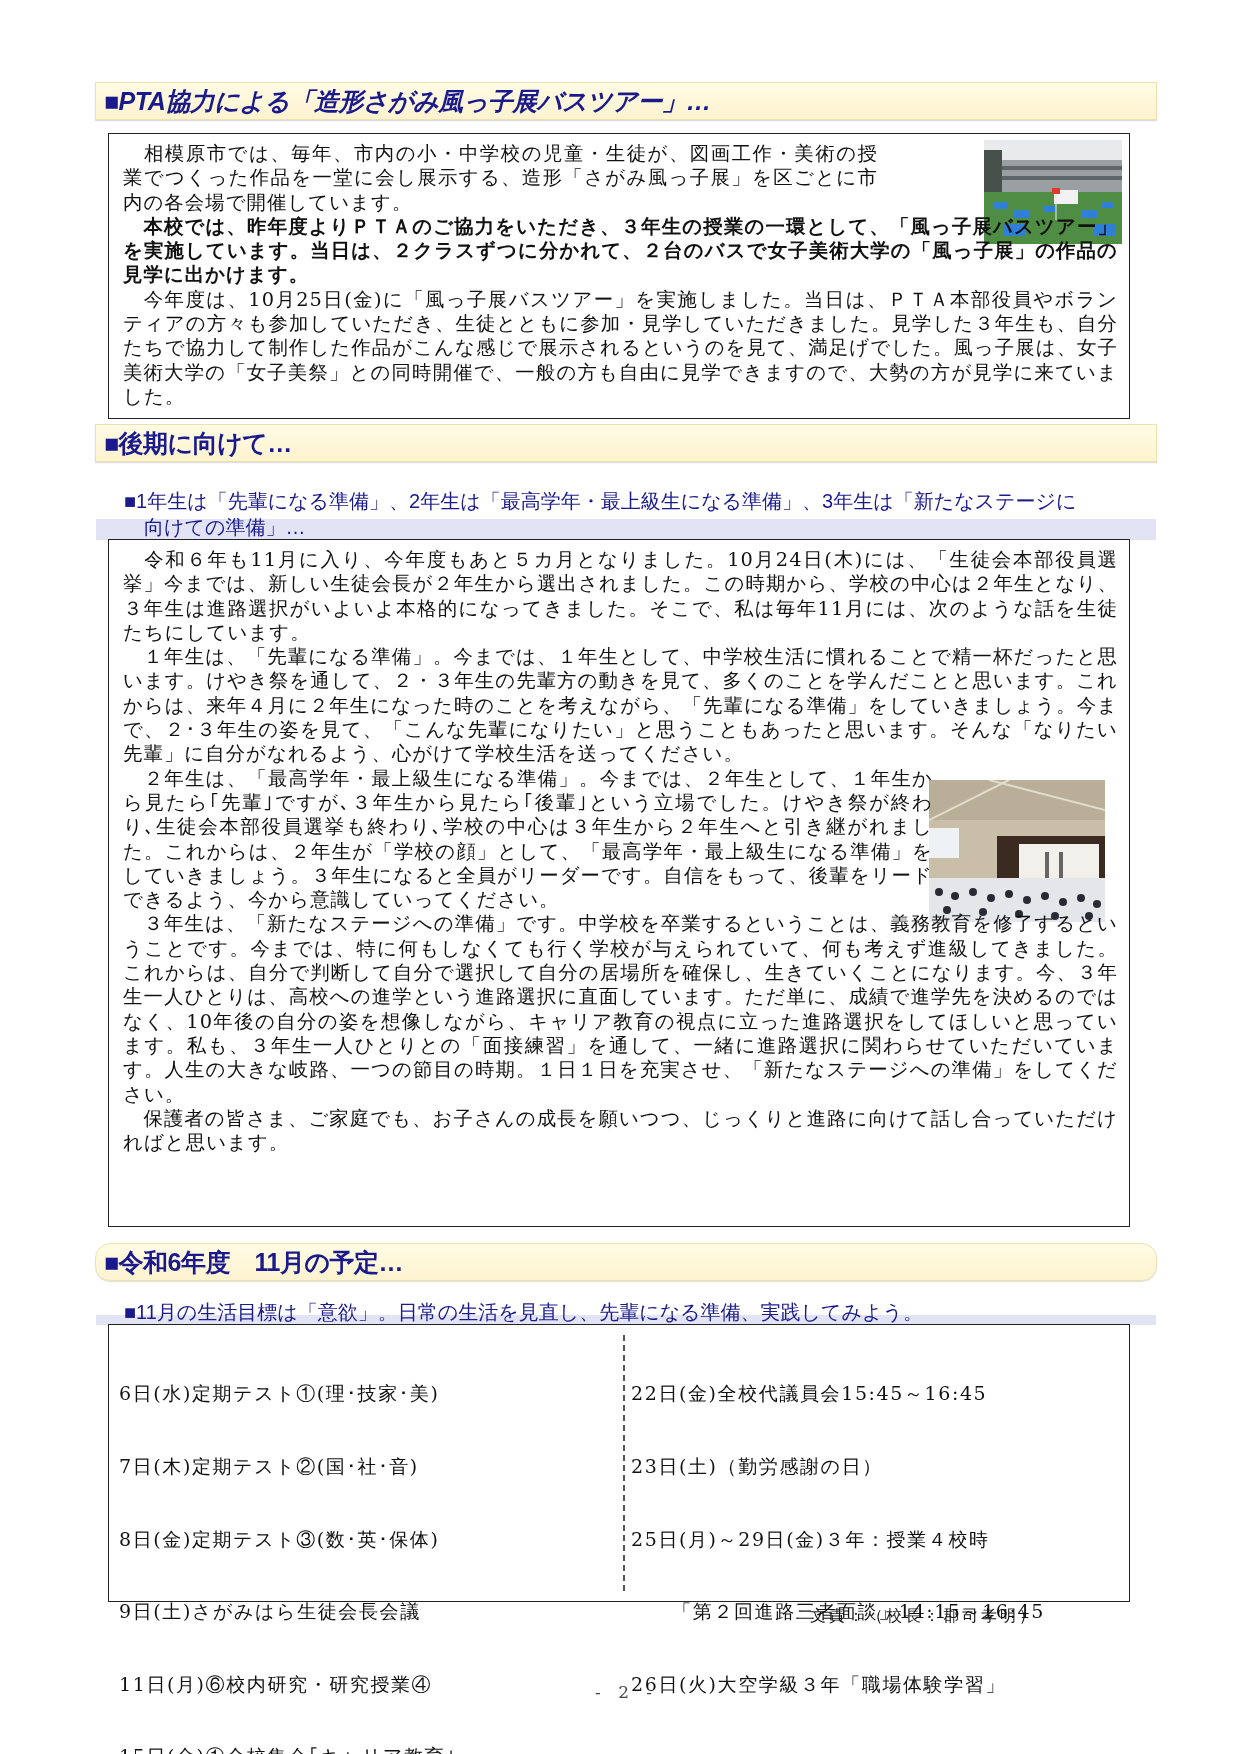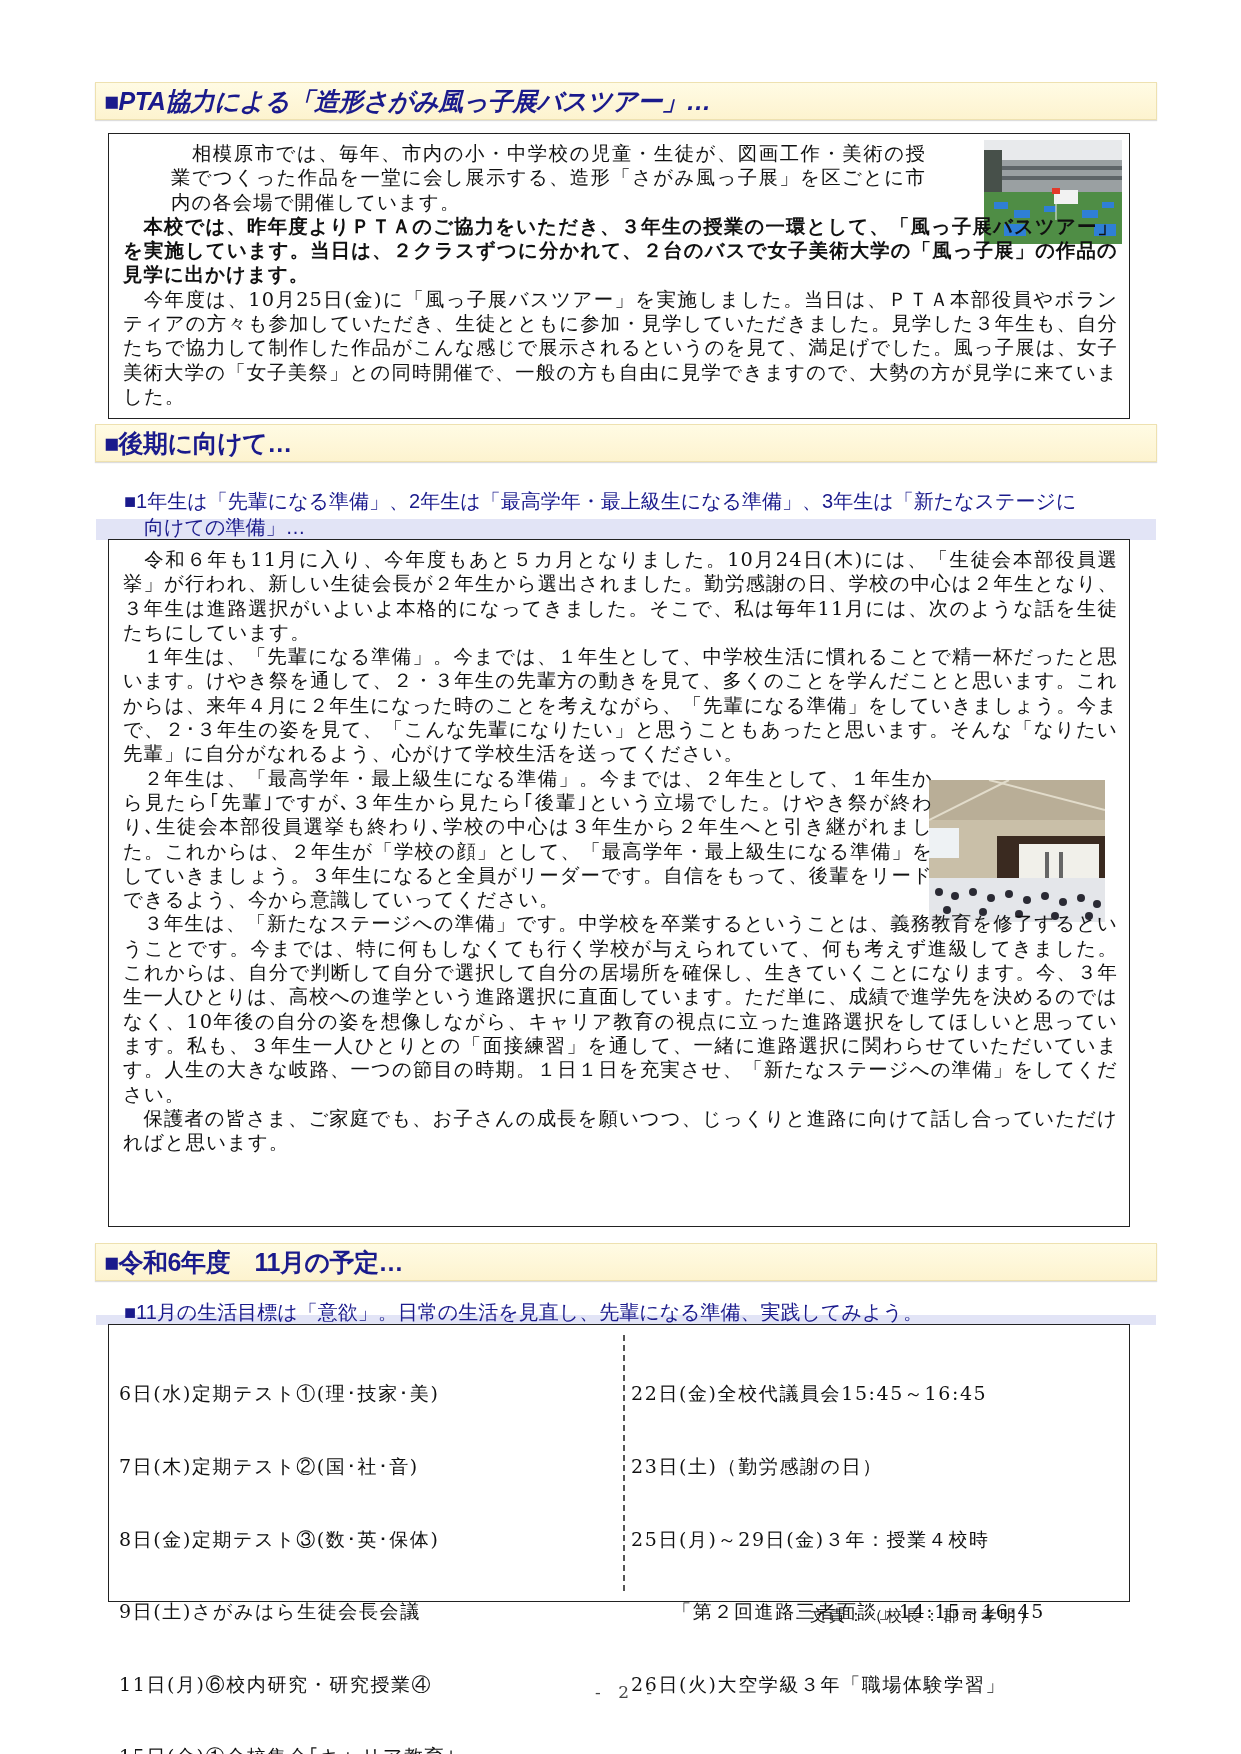--- a/index.html
+++ b/index.html
@@ -50,21 +50,21 @@
         <rect x="60" y="66" width="12" height="6" fill="#2f7fd6"></rect>
         <rect x="98" y="70" width="16" height="8" fill="#2f7fd6"></rect>
         <rect x="110" y="84" width="22" height="12" fill="#2f7fd6"></rect>
         <rect x="118" y="62" width="12" height="6" fill="#2f7fd6"></rect>
         <rect x="70" y="50" width="24" height="14" fill="#f2f2f2"></rect>
         <rect x="68" y="48" width="8" height="6" fill="#e23a2a"></rect>
         <line x1="72" y1="54" x2="72" y2="80" stroke="#eee" stroke-width="1"></line>
       </svg>
     </div>
     <div class="para" style="position:absolute;left:14px;top:8px;width:995px;">
-      <p style="width:755px;margin-left:48px;">　相模原市では、毎年、市内の小・中学校の児童・生徒が、図画工作・美術の授業でつくった作品を一堂に会し展示する、造形「さがみ風っ子展」を区ごとに市内の各会場で開催しています。</p>
+      <p style="width:755px;">　相模原市では、毎年、市内の小・中学校の児童・生徒が、図画工作・美術の授業でつくった作品を一堂に会し展示する、造形「さがみ風っ子展」を区ごとに市内の各会場で開催しています。</p>
       <p style="text-indent:0;font-weight:bold;">　本校では、昨年度よりＰＴＡのご協力をいただき、３年生の授業の一環として、「風っ子展バスツアー」を実施しています。当日は、２クラスずつに分かれて、２台のバスで女子美術大学の「風っ子展」の作品の見学に出かけます。</p>
       <p>　今年度は、10月25日(金)に「風っ子展バスツアー」を実施しました。当日は、ＰＴＡ本部役員やボランティアの方々も参加していただき、生徒とともに参加・見学していただきました。見学した３年生も、自分たちで協力して制作した作品がこんな感じで展示されるというのを見て、満足げでした。風っ子展は、女子美術大学の「女子美祭」との同時開催で、一般の方も自由に見学できますので、大勢の方が見学に来ていました。</p>
     </div>
   </div>
 
   <div class="sec-head" style="top:424px;">
     <div class="title">■後期に向けて…</div>
   </div>
   <div class="sub-head" style="top:472px;height:52px;">
     <div class="title" style="left:28px;top:0px;">■1年生は「先輩になる準備」、2年生は「最高学年・最上級生になる準備」、3年生は「新たなステージに</div>
@@ -96,29 +96,29 @@
           <circle cx="168" cy="124" r="4"></circle>
             <circle cx="18" cy="130" r="4"></circle>
             <circle cx="54" cy="132" r="4"></circle>
           <circle cx="90" cy="134" r="4"></circle>
             <circle cx="126" cy="136" r="4"></circle>
             <circle cx="160" cy="136" r="4"></circle>
         </g>
       </svg>
     </div>
     <div class="para" style="position:absolute;left:14px;top:8px;width:995px;">
-      <p>　令和６年も11月に入り、今年度もあと５カ月となりました。10月24日(木)には、「生徒会本部役員選挙」が行われ、新しい生徒会長が２年生から選出されました。勤労感謝の日、学校の中心は２年生となり、３年生は進路選択がいよいよ本格的になってきました。そこで、私は毎年11月には、次のような話を生徒たちにしています。</p>
+      <p>　令和６年も11月に入り、今年度もあと５カ月となりました。10月24日(木)には、「生徒会本部役員選挙」今までは、新しい生徒会長が２年生から選出されました。この時期から、学校の中心は２年生となり、３年生は進路選択がいよいよ本格的になってきました。そこで、私は毎年11月には、次のような話を生徒たちにしています。</p>
       <p>　１年生は、「先輩になる準備」。今までは、１年生として、中学校生活に慣れることで精一杯だったと思います。けやき祭を通して、２・３年生の先輩方の動きを見て、多くのことを学んだことと思います。これからは、来年４月に２年生になった時のことを考えながら、「先輩になる準備」をしていきましょう。今まで、２･３年生の姿を見て、「こんな先輩になりたい」と思うこともあったと思います。そんな「なりたい先輩」に自分がなれるよう、心がけて学校生活を送ってください。</p>
       <p style="width:810px;">　２年生は、「最高学年・最上級生になる準備」。今までは、２年生として、１年生から見たら｢先輩｣ですが､３年生から見たら｢後輩｣という立場でした。けやき祭が終わり､生徒会本部役員選挙も終わり､学校の中心は３年生から２年生へと引き継がれました。これからは、２年生が「学校の顔」として、「最高学年・最上級生になる準備」をしていきましょう。３年生になると全員がリーダーです。自信をもって、後輩をリードできるよう、今から意識していってください。</p>
       <p>　３年生は、「新たなステージへの準備」です。中学校を卒業するということは、義務教育を修了するということです。今までは、特に何もしなくても行く学校が与えられていて、何も考えず進級してきました。これからは、自分で判断して自分で選択して自分の居場所を確保し、生きていくことになります。今、３年生一人ひとりは、高校への進学という進路選択に直面しています。ただ単に、成績で進学先を決めるのではなく、10年後の自分の姿を想像しながら、キャリア教育の視点に立った進路選択をしてほしいと思っています。私も、３年生一人ひとりとの「面接練習」を通して、一緒に進路選択に関わらせていただいています。人生の大きな岐路、一つの節目の時期。１日１日を充実させ、「新たなステージへの準備」をしてください。</p>
       <p>　保護者の皆さま、ご家庭でも、お子さんの成長を願いつつ、じっくりと進路に向けて話し合っていただければと思います。</p>
     </div>
   </div>
 
-  <div class="sec-head" style="top:1243px;">
+  <div class="sec-head" style="top:1243px;border-radius:15px;">
     <div class="title">■令和6年度　11月の予定…</div>
   </div>
   <div class="sub-head" style="top:1283px;height:26px;">
     <div class="title" style="left:28px;top:0px;">■11月の生活目標は「意欲」。日常の生活を見直し、先輩になる準備、実践してみよう。</div>
   </div>
   <div class="box" style="top:1324px;height:276px;">
     <div class="sched-col" style="left:10px;">
       <div>6日(水)定期テスト①(理･技家･美)</div>
       <div>7日(木)定期テスト②(国･社･音)</div>
       <div>8日(金)定期テスト③(数･英･保体)</div>

